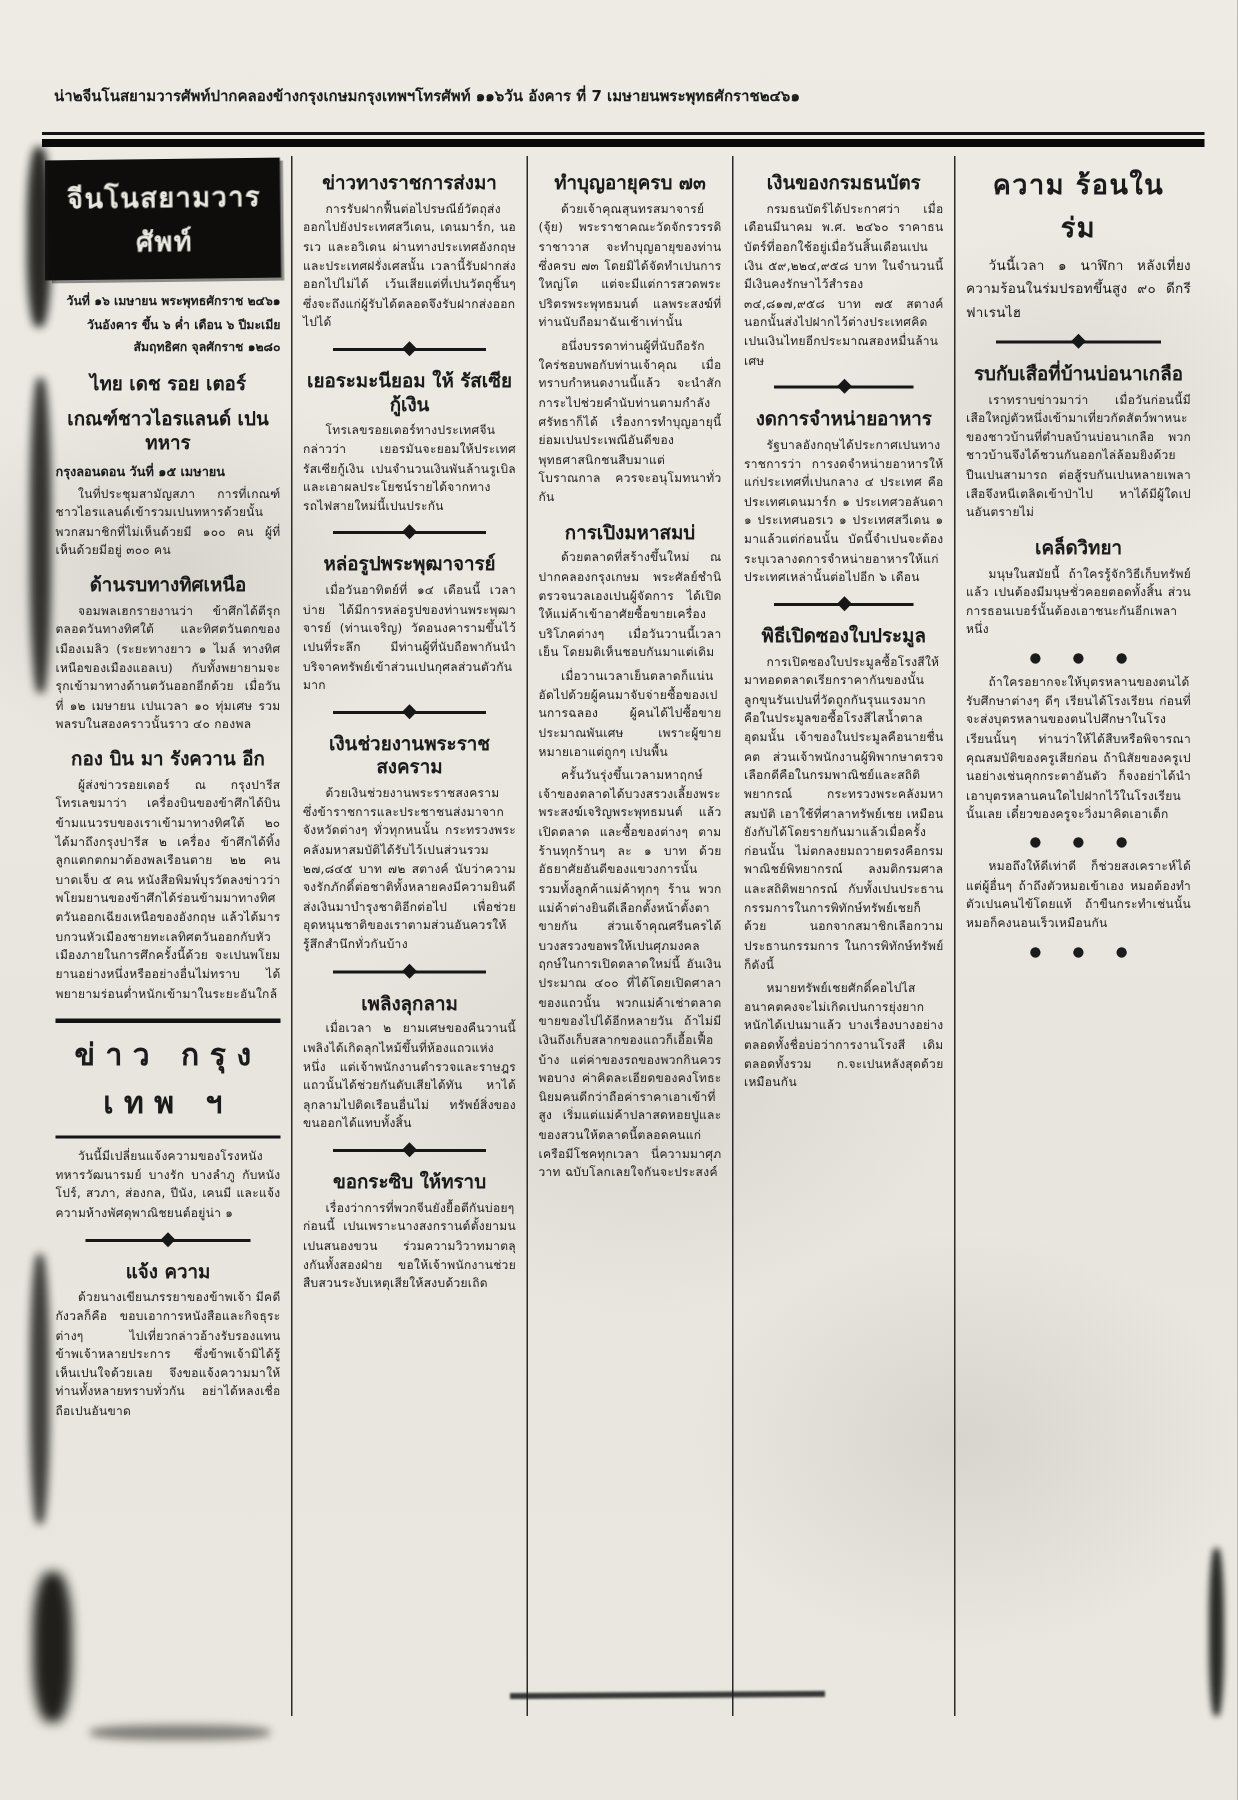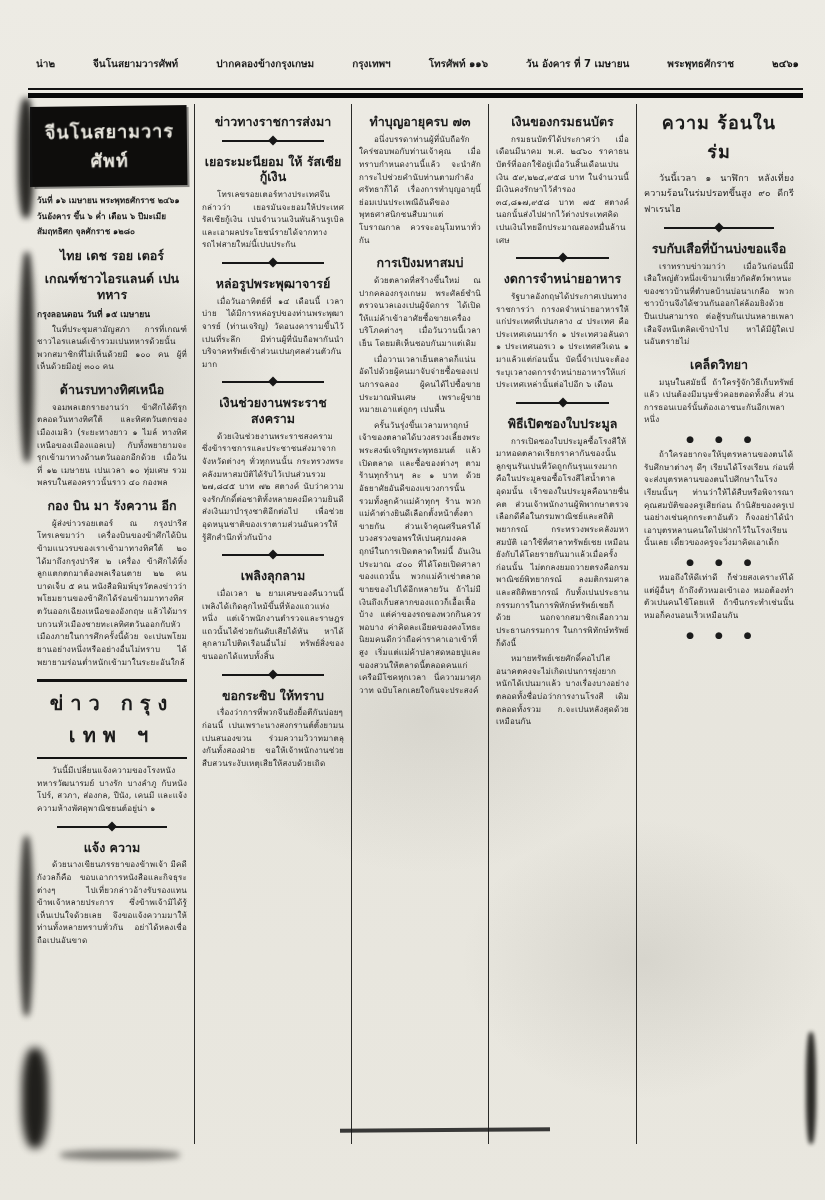--- a/index.html
+++ b/index.html
@@ -8,35 +8,35 @@
     font-family:"DejaVu Sans",sans-serif;color:#1b1b1b;
     background:
       radial-gradient(240px 180px at 14% 32%, rgba(110,108,100,.16), transparent 70%),
       radial-gradient(300px 220px at 52% 60%, rgba(110,108,100,.13), transparent 70%),
       radial-gradient(220px 160px at 86% 22%, rgba(110,108,100,.12), transparent 70%),
       radial-gradient(260px 200px at 78% 80%, rgba(110,108,100,.14), transparent 70%),
       linear-gradient(180deg,#edebe4,#e7e5dd 60%,#e9e7df);
   }
   .topbar{
     position:absolute;left:36px;right:26px;top:56px;display:flex;
-    justify-content:space-between;align-items:baseline;
-    font-size:10px;font-weight:bold;white-space:nowrap;filter:blur(.25px);gap:24px;
+    align-items:baseline;
+    font-size:10px;font-weight:bold;white-space:nowrap;filter:blur(.25px);
   }
   .thickrule{position:absolute;left:28px;right:22px;top:88px;height:12px;
     background:linear-gradient(180deg,#141414 0 2px,transparent 2px 5px,#090909 5px 10px,transparent 10px);
     filter:blur(.3px);}
   .cols{position:absolute;left:30px;top:104px;width:771px;height:1040px;
     display:grid;grid-template-columns:165px 157px 137px 148px 164px;}
   .col{box-sizing:border-box;overflow:hidden;padding:2px 7px 0 7px;border-right:1.6px solid #2a2a28;}
   .col:last-child{border-right:none;}
   .blk{filter:blur(.22px);}
   .masthead{background:#0e0d0c;color:#eae8e0;font-size:18px;font-weight:bold;
     text-align:center;padding:11px 2px;margin:0 0 7px -5px;transform:rotate(-.7deg);
     letter-spacing:1px;box-shadow:2px 2px 0 rgba(20,20,20,.45), -3px 0 0 #111;}
-  .datelines{font-size:8.2px;font-weight:bold;text-align:left;line-height:1.9;margin-bottom:4px;}
+  .datelines{font-size:8.2px;font-weight:bold;text-align:right;line-height:1.9;margin-bottom:4px;}
   .headline{font-size:12.5px;font-weight:bold;text-align:center;margin:8px 0 4px;line-height:1.25;}
   .display{font-size:20px;font-weight:bold;text-align:center;letter-spacing:7px;
     border-top:3px solid #131313;border-bottom:2.5px solid #131313;
     padding:5px 0 6px;margin:10px 0 6px;}
   .big{font-size:18px;font-weight:bold;text-align:center;margin:2px 16px 5px;letter-spacing:1px;}
   .subdate{font-size:8.5px;font-weight:bold;text-align:left;margin:3px 0;}
   .para{font-size:8px;line-height:1.58;text-align:justify;text-indent:15px;
     margin:3px 0;letter-spacing:.2px;word-break:break-word;}
   .lead{font-size:9px;line-height:1.7;}
   .rule{position:relative;height:11px;margin:5px 20px;}
@@ -95,38 +95,40 @@
         <h3 class="blk headline">กอง บิน มา รังควาน อีก</h3>
         <p class="blk para">ผู้ส่งข่าวรอยเตอร์ ณ กรุงปารีส โทรเลขมาว่า เครื่องบินของข้าศึกได้บินข้ามแนวรบของเราเข้ามาทางทิศใต้ ๒๐ ได้มาถึงกรุงปารีส ๒ เครื่อง ข้าศึกได้ทิ้งลูกแตกตกมาต้องพลเรือนตาย ๒๒ คน บาดเจ็บ ๕ คน หนังสือพิมพ์บุรวัตลงข่าวว่า พโยมยานของข้าศึกได้ร่อนข้ามมาทางทิศตวันออกเฉียงเหนือของอังกฤษ แล้วได้มารบกวนหัวเมืองชายทะเลทิศตวันออกกับหัวเมืองภายในการศึกครั้งนี้ด้วย จะเปนพโยมยานอย่างหนึ่งหรืออย่างอื่นไม่ทราบ ได้พยายามร่อนต่ำหนักเข้ามาในระยะอันใกล้</p>
         <h2 class="blk display">ข่าว กรุง เทพ ฯ</h2>
         <p class="blk para">วันนี้มีเปลี่ยนแจ้งความของโรงหนังทหารวัฒนารมย์ บางรัก บางลำภู กับหนังโปร์, สวภา, ส่องกล, ปีนัง, เคนมี และแจ้งความห้างพัศดุพาณิชยนต์อยู่น่า ๑</p>
         <div class="blk rule"></div>
         <h3 class="blk headline">แจ้ง ความ</h3>
         <p class="blk para">ด้วยนางเขียนภรรยาของข้าพเจ้า มีคดีกังวลก็คือ ขอบเอาการหนังสือและกิจธุระต่างๆ ไปเที่ยวกล่าวอ้างรับรองแทนข้าพเจ้าหลายประการ ซึ่งข้าพเจ้ามิได้รู้เห็นเปนใจด้วยเลย จึงขอแจ้งความมาให้ท่านทั้งหลายทราบทั่วกัน อย่าได้หลงเชื่อถือเปนอันขาด</p>
       </div>
     <div class="col">
         <h3 class="blk headline">ข่าวทางราชการส่งมา</h3>
+        <p class="blk para">การรับฝากฟื้นต่อไปรษณีย์วัตถุส่งออกไปยังประเทศสวีเดน, เดนมาร์ก, นอรเว และอวิเดน ผ่านทางประเทศอังกฤษและประเทศฝรั่งเศสนั้น เวลานี้รับฝากส่งออกไปไม่ได้ เว้นเสียแต่ที่เปนวัตถุชิ้นๆ ซึ่งจะถึงแก่ผู้รับได้ตลอดจึงรับฝากส่งออกไปได้</p>
         <div class="blk rule"></div>
         <h3 class="blk headline">เยอระมะนียอม ให้ รัสเซียกู้เงิน</h3>
         <p class="blk para">โทรเลขรอยเตอร์ทางประเทศจีนกล่าวว่า เยอรมันจะยอมให้ประเทศรัสเซียกู้เงิน เปนจำนวนเงินพันล้านรูเบิล และเอาผลประโยชน์รายได้จากทางรถไฟสายใหม่นี้เปนประกัน</p>
         <div class="blk rule"></div>
         <h3 class="blk headline">หล่อรูปพระพุฒาจารย์</h3>
         <p class="blk para">เมื่อวันอาทิตย์ที่ ๑๔ เดือนนี้ เวลาบ่าย ได้มีการหล่อรูปของท่านพระพุฒาจารย์ (ท่านเจริญ) วัดอนงคารามขึ้นไว้เปนที่ระลึก มีท่านผู้ที่นับถือพากันนำบริจาคทรัพย์เข้าส่วนเปนกุศลส่วนตัวกันมาก</p>
         <div class="blk rule"></div>
         <h3 class="blk headline">เงินช่วยงานพระราชสงคราม</h3>
         <p class="blk para">ด้วยเงินช่วยงานพระราชสงคราม ซึ่งข้าราชการและประชาชนส่งมาจากจังหวัดต่างๆ ทั่วทุกหนนั้น กระทรวงพระคลังมหาสมบัติได้รับไว้เปนส่วนรวม ๒๗,๘๔๕ บาท ๗๒ สตางค์ นับว่าความจงรักภักดิ์ต่อชาติทั้งหลายคงมีความยินดีส่งเงินมาบำรุงชาติอีกต่อไป เพื่อช่วยอุดหนุนชาติของเราตามส่วนอันควรให้รู้สึกสำนึกทั่วกันบ้าง</p>
         <div class="blk rule"></div>
         <h3 class="blk headline">เพลิงลุกลาม</h3>
         <p class="blk para">เมื่อเวลา ๒ ยามเศษของคืนวานนี้ เพลิงได้เกิดลุกไหม้ขึ้นที่ห้องแถวแห่งหนึ่ง แต่เจ้าพนักงานตำรวจและราษฎรแถวนั้นได้ช่วยกันดับเสียได้ทัน หาได้ลุกลามไปติดเรือนอื่นไม่ ทรัพย์สิ่งของขนออกได้แทบทั้งสิ้น</p>
         <div class="blk rule"></div>
         <h3 class="blk headline">ขอกระซิบ ให้ทราบ</h3>
         <p class="blk para">เรื่องว่าการที่พวกจีนยังยื้อตีกันบ่อยๆ ก่อนนี้ เปนเพราะนางสงกรานต์ตั้งยามนเปนสนองขวน ร่วมความวิวาทมาตลุงกันทั้งสองฝ่าย ขอให้เจ้าพนักงานช่วยสืบสวนระงับเหตุเสียให้สงบด้วยเถิด</p>
       </div>
     <div class="col">
         <h3 class="blk headline">ทำบุญอายุครบ ๗๓</h3>
+        <p class="blk para">ด้วยเจ้าคุณสุนทรสมาจารย์ (จุ้ย) พระราชาคณะวัดจักรวรรดิราชาวาส จะทำบุญอายุของท่านซึ่งครบ ๗๓ โดยมิได้จัดทำเปนการใหญ่โต แต่จะมีแต่การสวดพระปริตรพระพุทธมนต์ แลพระสงฆ์ที่ท่านนับถือมาฉันเช้าเท่านั้น</p>
         <p class="blk para">อนึ่งบรรดาท่านผู้ที่นับถือรักใคร่ชอบพอกับท่านเจ้าคุณ เมื่อทราบกำหนดงานนี้แล้ว จะนำสักการะไปช่วยคำนับท่านตามกำลังศรัทธาก็ได้ เรื่องการทำบุญอายุนี้ย่อมเปนประเพณีอันดีของพุทธศาสนิกชนสืบมาแต่โบราณกาล ควรจะอนุโมทนาทั่วกัน</p>
         <h3 class="blk headline">การเปิงมหาสมบ่</h3>
         <p class="blk para">ด้วยตลาดที่สร้างขึ้นใหม่ ณ ปากคลองกรุงเกษม พระศัลย์ชำนิตรวจนวลเองเปนผู้จัดการ ได้เปิดให้แม่ค้าเข้าอาศัยซื้อขายเครื่องบริโภคต่างๆ เมื่อวันวานนี้เวลาเย็น โดยมติเห็นชอบกันมาแต่เดิม</p>
         <p class="blk para">เมื่อวานเวลาเย็นตลาดก็แน่นอัดไปด้วยผู้คนมาจับจ่ายซื้อของเปนการฉลอง ผู้คนได้ไปซื้อขายประมาณพันเศษ เพราะผู้ขายหมายเอาแต่ถูกๆ เปนพื้น</p>
         <p class="blk para">ครั้นวันรุ่งขึ้นเวลามหาฤกษ์ เจ้าของตลาดได้บวงสรวงเลี้ยงพระ พระสงฆ์เจริญพระพุทธมนต์ แล้วเปิดตลาด และซื้อของต่างๆ ตามร้านทุกร้านๆ ละ ๑ บาท ด้วยอัธยาศัยอันดีของแขวงการนั้น รวมทั้งลูกค้าแม่ค้าทุกๆ ร้าน พวกแม่ค้าต่างยินดีเลือกตั้งหน้าตั้งตาขายกัน ส่วนเจ้าคุณศรีนครได้บวงสรวงขอพรให้เปนศุภมงคลฤกษ์ในการเปิดตลาดใหม่นี้ อันเงินประมาณ ๔๐๐ ที่ได้โดยเปิดศาลาของแถวนั้น พวกแม่ค้าเช่าตลาดขายของไปได้อีกหลายวัน ถ้าไม่มีเงินถึงเก็บสลากของแถวก็เอื้อเฟื้อบ้าง แต่ค่าของรถของพวกกินควรพอบาง ค่าคิดละเอียดของคงโทธะนิยมคนดีกว่าถือค่าราคาเอาเข้าที่สูง เริ่มแต่แม่ค้าปลาสดหอยปูและของสวนให้ตลาดนี้ตลอดคนแก่เครือมีโชคทุกเวลา นี่ความมาศุภวาท ฉบับโลกเลยใจกันจะประสงค์</p>
       </div>
     <div class="col">
         <h3 class="blk headline">เงินของกรมธนบัตร</h3>
         <p class="blk para">กรมธนบัตร์ได้ประกาศว่า เมื่อเดือนมีนาคม พ.ศ. ๒๔๖๐ ราคาธนบัตร์ที่ออกใช้อยู่เมื่อวันสิ้นเดือนเปนเงิน ๕๙,๒๒๔,๙๕๘ บาท ในจำนวนนี้มีเงินคงรักษาไว้สำรอง ๓๔,๘๑๗,๙๕๘ บาท ๗๕ สตางค์ นอกนั้นส่งไปฝากไว้ต่างประเทศคิดเปนเงินไทยอีกประมาณสองหมื่นล้านเศษ</p>
         <div class="blk rule"></div>
@@ -134,21 +136,21 @@
         <p class="blk para">รัฐบาลอังกฤษได้ประกาศเปนทางราชการว่า การงดจำหน่ายอาหารให้แก่ประเทศที่เปนกลาง ๔ ประเทศ คือประเทศเดนมาร์ก ๑ ประเทศวอลันดา ๑ ประเทศนอรเว ๑ ประเทศสวีเดน ๑ มาแล้วแต่ก่อนนั้น บัดนี้จำเปนจะต้องระบุเวลางดการจำหน่ายอาหารให้แก่ประเทศเหล่านั้นต่อไปอีก ๖ เดือน</p>
         <div class="blk rule"></div>
         <h3 class="blk headline">พิธีเปิดซองใบประมูล</h3>
         <p class="blk para">การเปิดซองใบประมูลซื้อโรงสีให้มาทอดตลาดเรียกราคากันของนั้น ลูกขุนรันเปนที่วัดถูกกันรุนแรงมาก คือในประมูลขอซื้อโรงสีไสน้ำตาลอุดมนั้น เจ้าของในประมูลคือนายชื่นคต ส่วนเจ้าพนักงานผู้พิพากษาตรวจเลือกดีคือในกรมพาณิชย์และสถิติพยากรณ์ กระทรวงพระคลังมหาสมบัติ เอาใช้ที่ศาลาทรัพย์เชย เหมือนยังกับได้โดยรายกันมาแล้วเมื่อครั้งก่อนนั้น ไม่ตกลงยมถวายตรงคือกรมพาณิชย์พิทยากรณ์ ลงมติกรมศาลและสถิติพยากรณ์ กับทั้งเปนประธานกรรมการในการพิทักษ์ทรัพย์เชยก็ด้วย นอกจากสมาชิกเลือกวามประธานกรรมการ ในการพิทักษ์ทรัพย์ก็ดังนี้</p>
         <p class="blk para">หมายทรัพย์เชยศักดิ์คอไปไสอนาคตคงจะไม่เกิดเปนการยุ่งยากหนักได้เปนมาแล้ว บางเรื่องบางอย่าง ตลอดทั้งชื่อบ่อว่าการงานโรงสี เดิมตลอดทั้งรวม ก.จะเปนหลังสุดด้วยเหมือนกัน</p>
       </div>
     <div class="col">
         <h2 class="blk big">ความ ร้อนใน ร่ม</h2>
         <p class="blk lead para">วันนี้เวลา ๑ นาฬิกา หลังเที่ยง ความร้อนในร่มปรอทขึ้นสูง ๙๐ ดีกรี ฟาเรนไฮ</p>
         <div class="blk rule"></div>
-        <h3 class="blk headline">รบกับเสือที่บ้านบ่งขอแจือ</h3>
+        <h3 class="blk headline">รบกับเสือที่บ้านบ่อนาเกลือ</h3>
         <p class="blk para">เราทราบข่าวมาว่า เมื่อวันก่อนนี้มีเสือใหญ่ตัวหนึ่งเข้ามาเที่ยวกัดสัตว์พาหนะของชาวบ้านที่ตำบลบ้านบ่อนาเกลือ พวกชาวบ้านจึงได้ชวนกันออกไล่ล้อมยิงด้วยปืนเปนสามารถ ต่อสู้รบกันเปนหลายเพลา เสือจึงหนีเตลิดเข้าป่าไป หาได้มีผู้ใดเปนอันตรายไม่</p>
         <h3 class="blk headline">เคล็ดวิทยา</h3>
         <p class="blk para">มนุษในสมัยนี้ ถ้าใครรู้จักวิธีเก็บทรัพย์แล้ว เปนต้องมีมนุษชั่วคอยตอดทั้งสิ้น ส่วนการธอนเบอร์นั้นต้องเอาชนะกันอีกเพลาหนึ่ง</p>
         <div class="blk stars">● ● ●</div>
         <p class="blk para">ถ้าใครอยากจะให้บุตรหลานของตนได้รับศึกษาต่างๆ ดีๆ เรียนได้โรงเรียน ก่อนที่จะส่งบุตรหลานของตนไปศึกษาในโรงเรียนนั้นๆ ท่านว่าให้ได้สืบหรือพิจารณาคุณสมบัติของครูเสียก่อน ถ้านิสัยของครูเปนอย่างเช่นคุกกระตาอันตัว ก็จงอย่าได้นำเอาบุตรหลานคนใดไปฝากไว้ในโรงเรียนนั้นเลย เดี๋ยวของครูจะวิ่งมาคิดเอาเด็ก</p>
         <div class="blk stars">● ● ●</div>
         <p class="blk para">หมอถึงให้ดีเท่าดี ก็ช่วยสงเคราะห์ได้แต่ผู้อื่นๆ ถ้าถึงตัวหมอเข้าเอง หมอต้องทำตัวเปนคนไข้โดยแท้ ถ้าขืนกระทำเช่นนั้น หมอก็คงนอนเร็วเหมือนกัน</p>
         <div class="blk stars">● ● ●</div>
       </div>
   </div>

